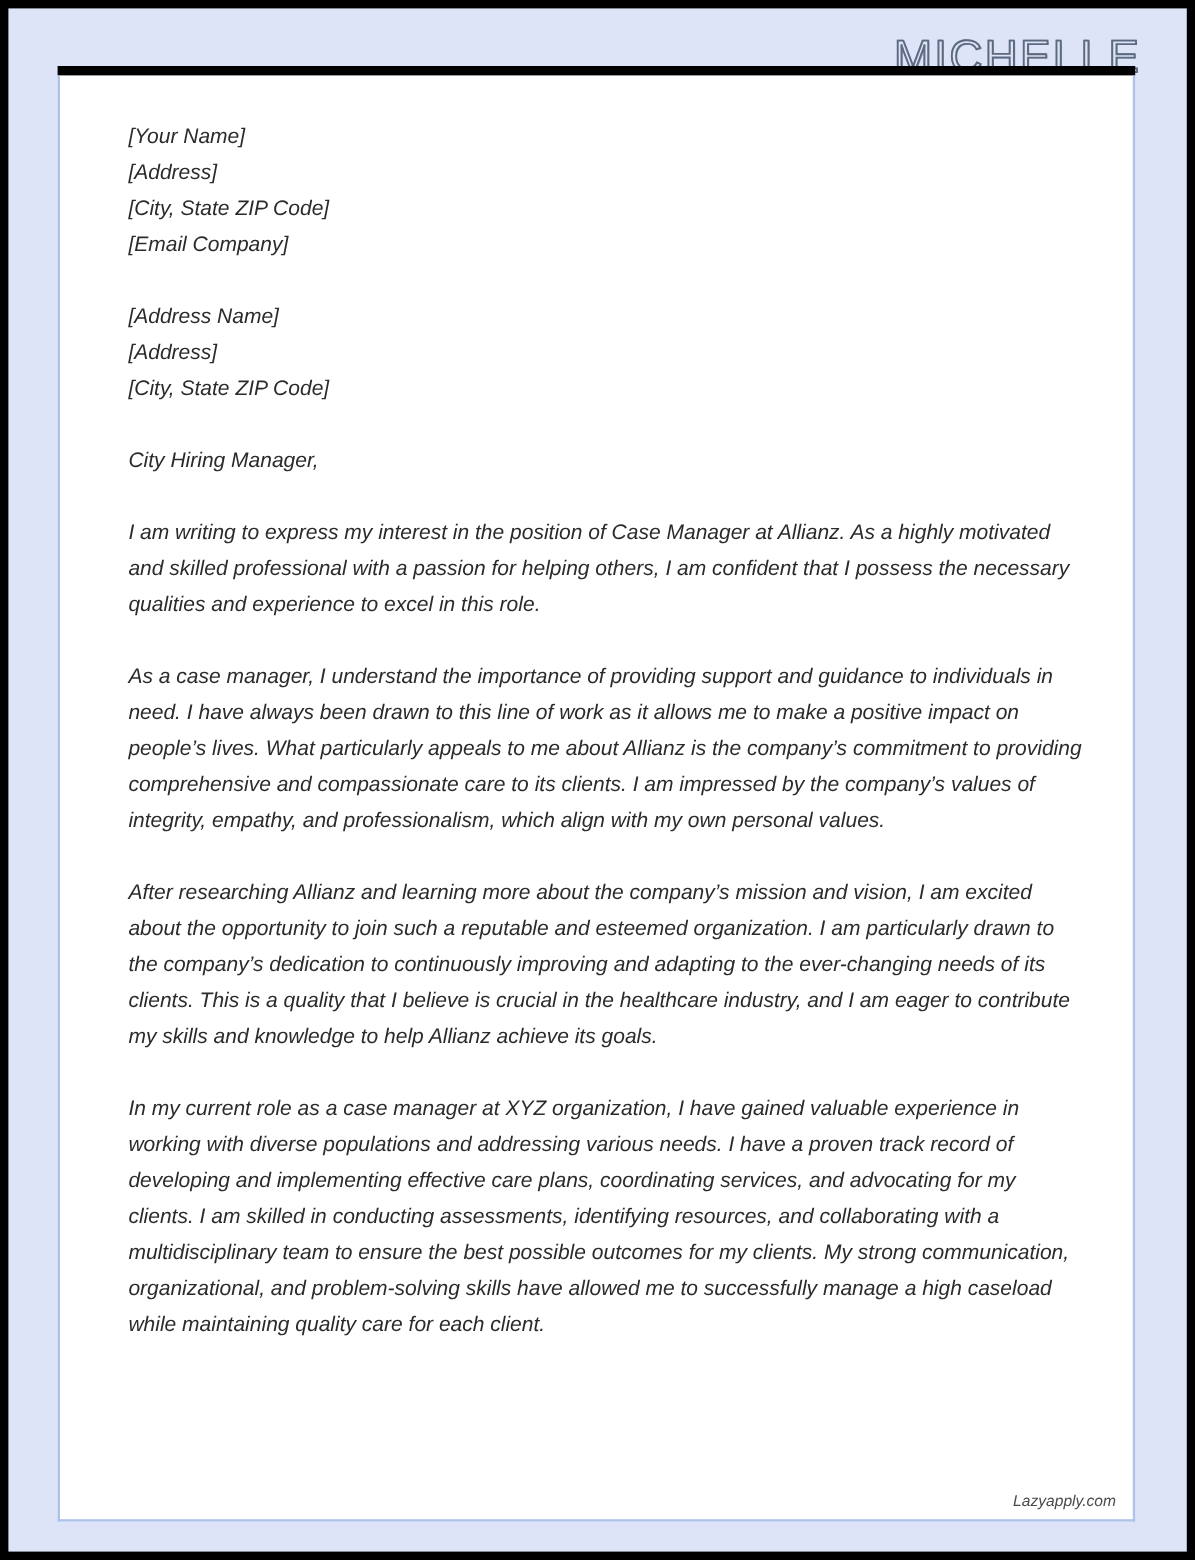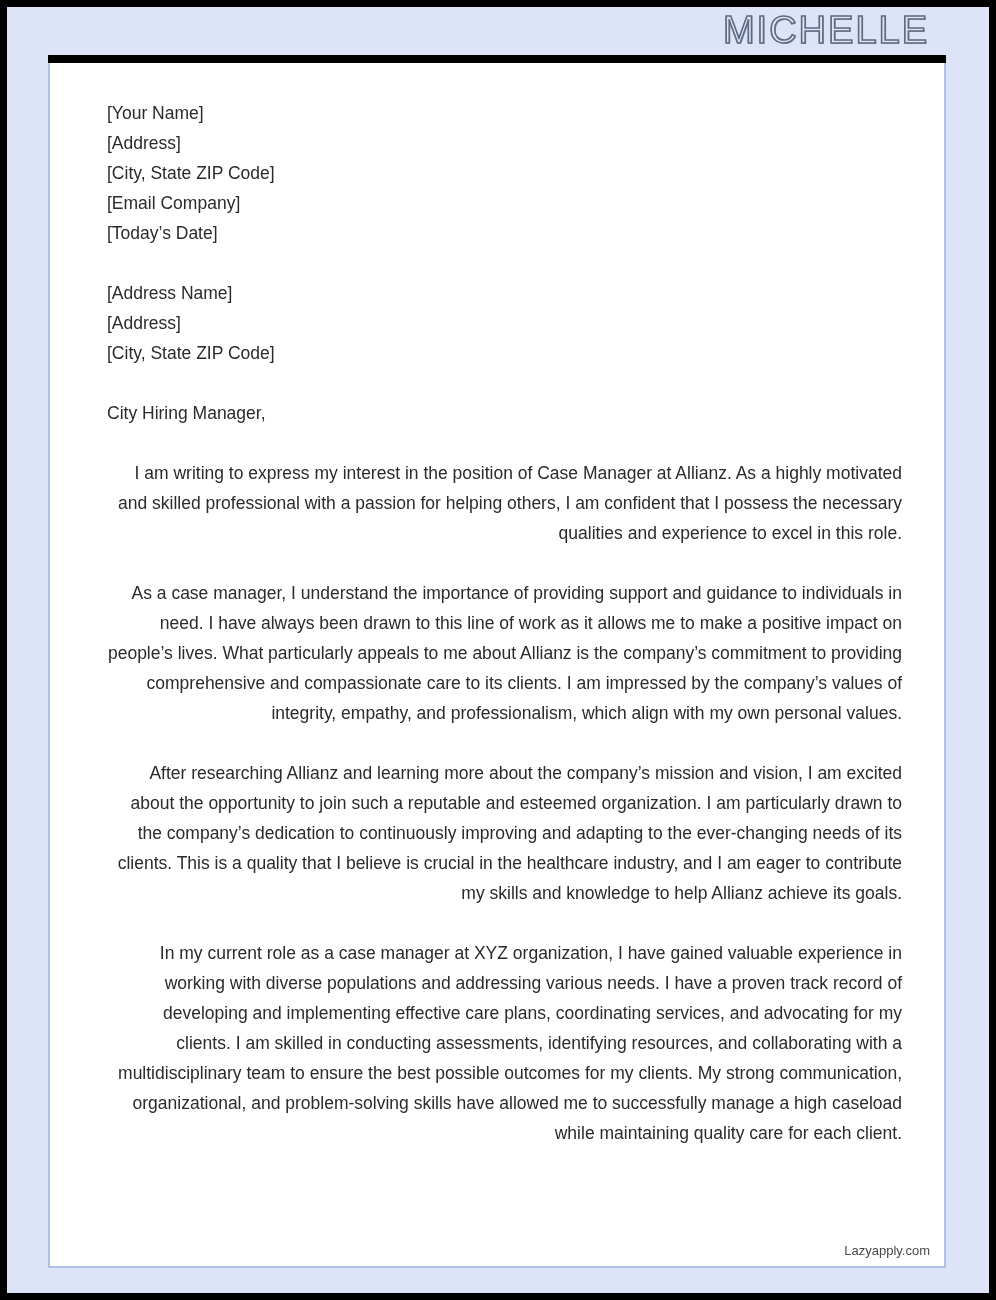--- a/index.html
+++ b/index.html
@@ -23,28 +23,28 @@
     height: 1300px;
     box-sizing: border-box;
     border: 7px solid #000000;
     background: #dde4f8;
   }
 
   
   .header-band {
     position: absolute;
     left: 0;
-    top: 4px;
+    top: 17px;
     width: 982px;
     height: 48px;
     box-sizing: border-box;
     display: flex;
-    align-items: flex-start;
+    align-items: center;
     justify-content: flex-end;
-    padding-right: 60px;
+    padding-right: 38px;
   }
 
   .name-title {
     font-family: "Liberation Sans", sans-serif;
     font-size: 38px;
     font-weight: 400;
     letter-spacing: 2px;
     line-height: 1;
     color: #dde4f8;
     -webkit-text-stroke: 1.6px #5d6a80;
@@ -71,20 +71,21 @@
     left: 41px;
     top: 56px;
     width: 898px;
     height: 1205px;
     box-sizing: border-box;
     background: #ffffff;
     border-left: 2px solid #aec2ea;
     border-right: 2px solid #aec2ea;
     border-bottom: 2px solid #aec2ea;
     overflow: hidden;
+    font-style: italic;
   }
 
   .letter-body {
     position: absolute;
     left: 57px;
     top: 35px;
     width: 795px;
     font-family: "Liberation Sans", sans-serif;
     font-size: 17.5px;
     line-height: 30px;
@@ -98,21 +99,21 @@
     display: block;
     white-space: nowrap;
   }
 
   .salutation {
     margin: 0 0 30px 0;
   }
 
   .letter-para {
     margin: 0 0 30px 0;
-    text-align: right;
+    text-align: left;
   }
 
   .watermark {
     position: absolute;
     right: 14px;
     bottom: 8px;
     font-family: "Liberation Sans", sans-serif;
     font-size: 13px;
     color: #4a4a4a;
     white-space: nowrap;
@@ -132,21 +133,20 @@
 
   <div class="letter-page">
 
     <div class="letter-body">
 
       <div class="addr-block">
         <span class="addr-line">[Your Name]</span>
         <span class="addr-line">[Address]</span>
         <span class="addr-line">[City, State ZIP Code]</span>
         <span class="addr-line">[Email Company]</span>
-        <span class="addr-line">[Today’s Date]</span>
       </div>
 
       <div class="addr-block">
         <span class="addr-line">[Address Name]</span>
         <span class="addr-line">[Address]</span>
         <span class="addr-line">[City, State ZIP Code]</span>
       </div>
 
       <p class="salutation">City Hiring Manager,</p>
 

